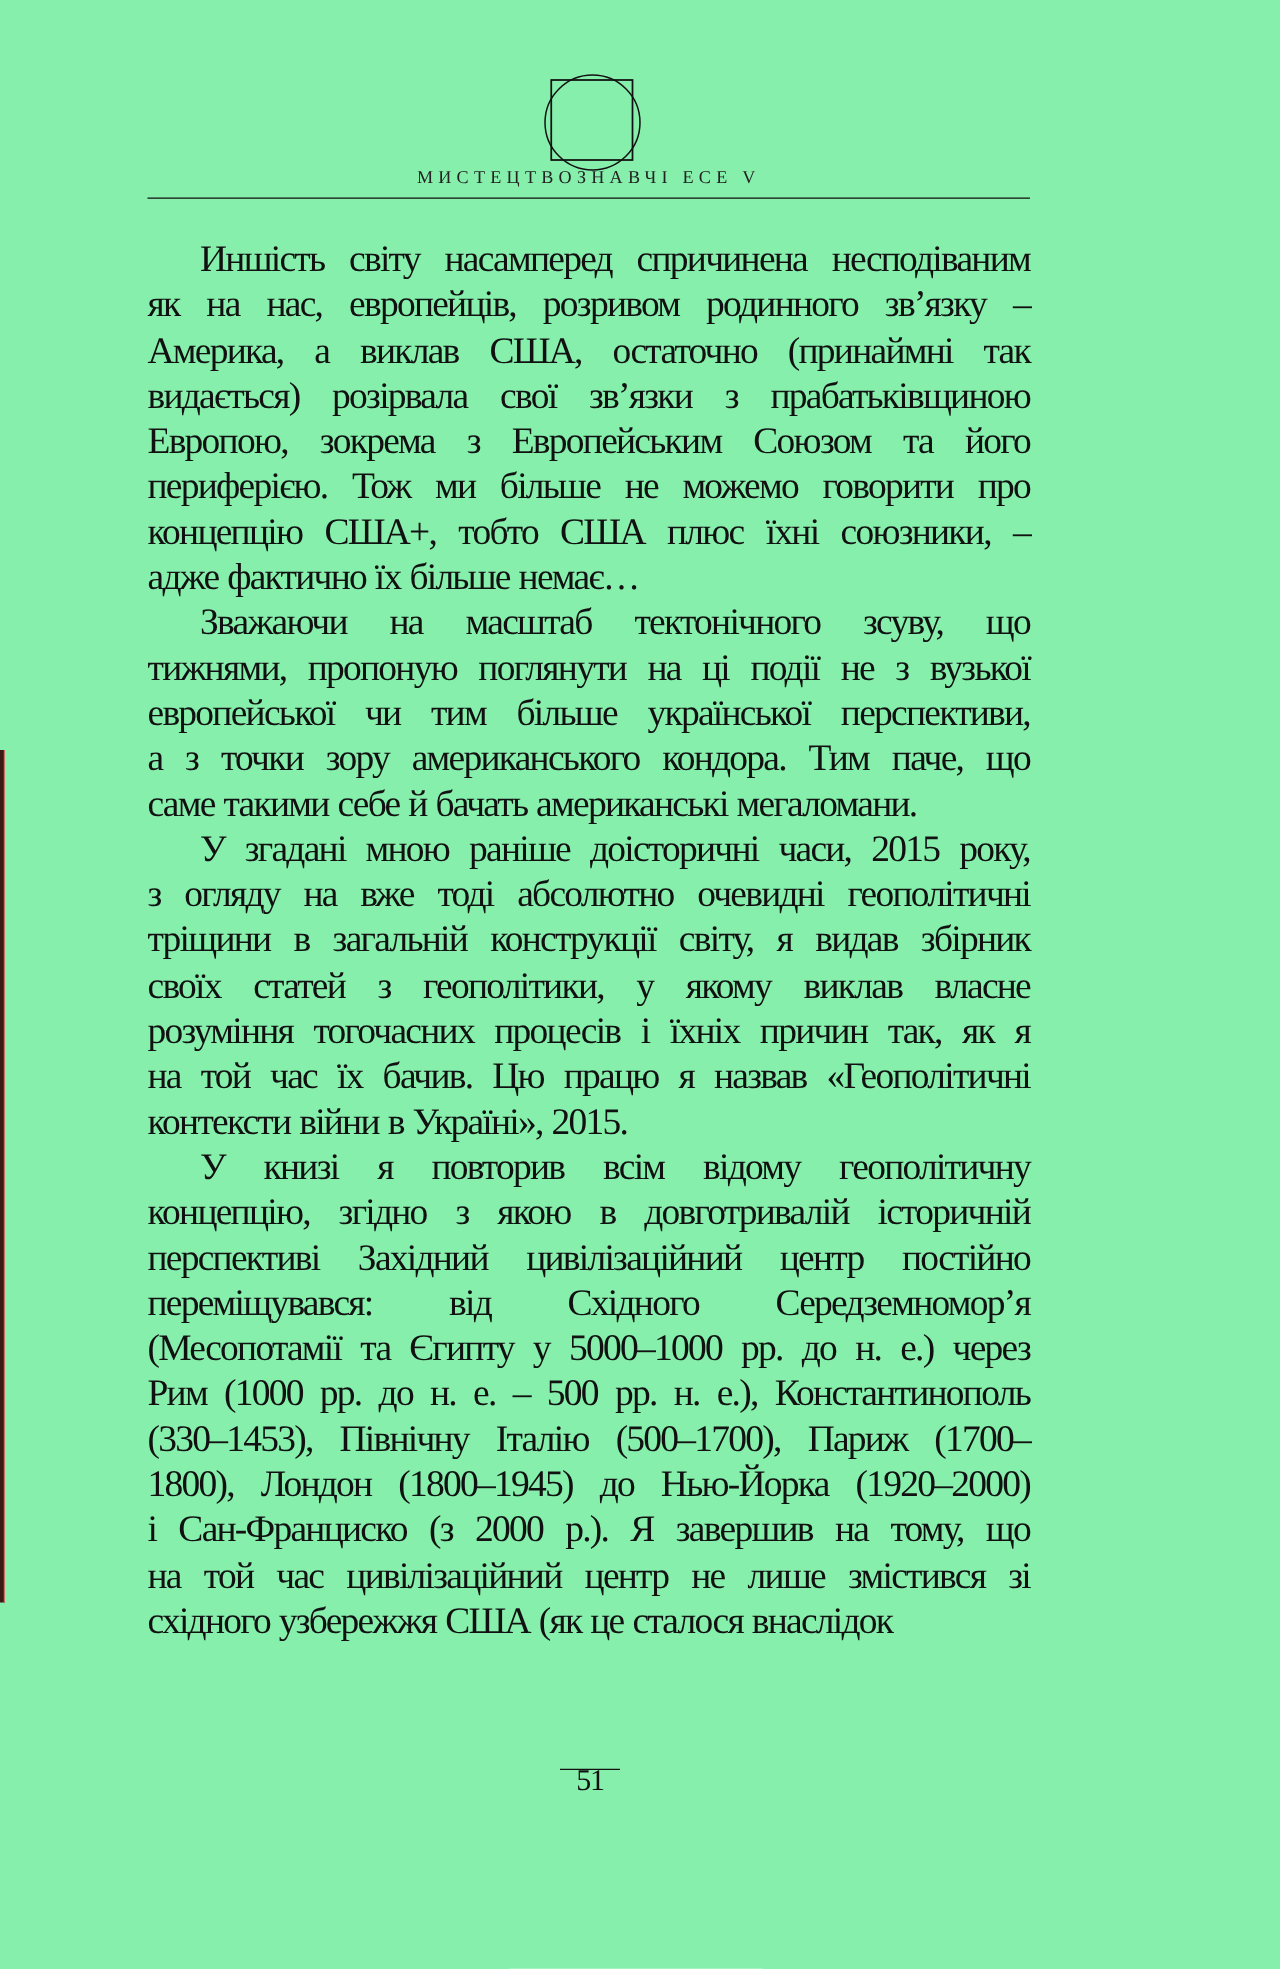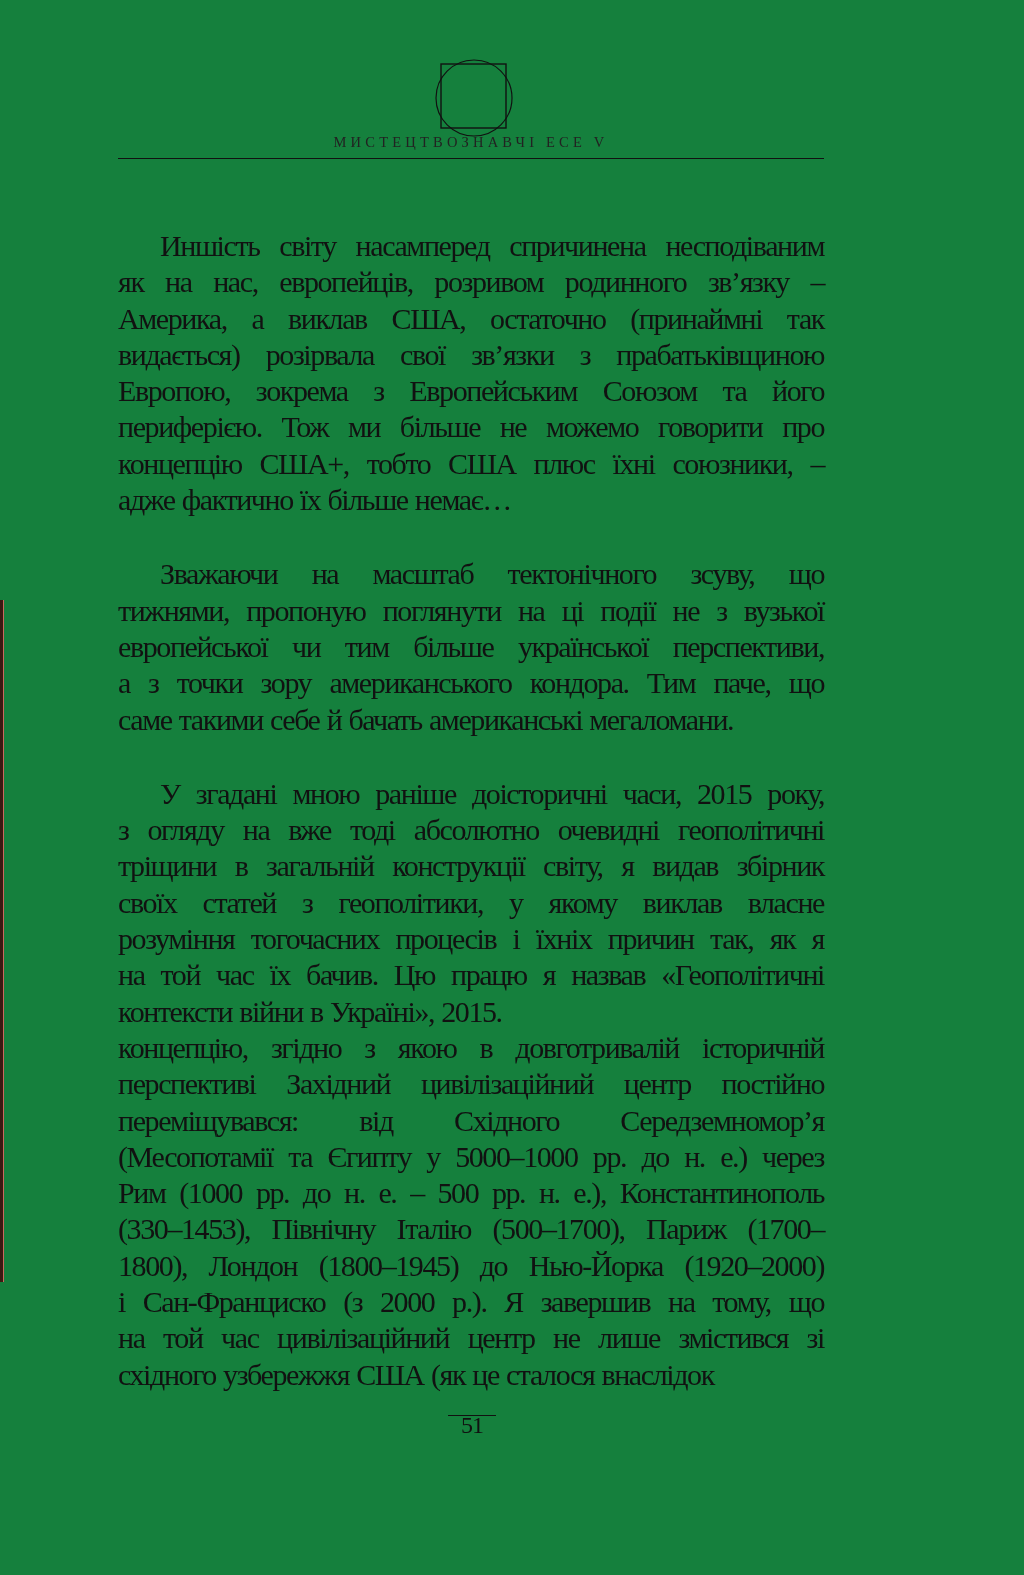--- a/index.html
+++ b/index.html
@@ -1,35 +1,35 @@
 <!DOCTYPE html>
 <html><head>
   <meta charset="utf-8">
   <style>
     html, body { margin: 0; padding: 0; background: #ffffff; }
     body { width: 1024px; height: 1575px; position: relative; overflow: hidden; font-family: "Liberation Serif", serif; color: #111; }
-    .page { position: absolute; left: 0; top: 0; width: 1024px; height: 1575px; background: #15803d; }
+    .page { position: absolute; left: 0; top: 0; width: 1024px; height: 1575px; background: #86efac; }
     .edge-band { position: absolute; left: 0; top: 600px; width: 3px; height: 682px; background: #3a1a12; border-right: 1px solid #c96a5e; }
     .logo { position: absolute; left: 432px; top: 56px; width: 84px; height: 84px; }
     .running-head { position: absolute; left: 118px; width: 706px; top: 134px; text-align: center; font-size: 14.5px; letter-spacing: 4.2px; color: #222; white-space: nowrap; }
     .head-rule { position: absolute; left: 118px; width: 706px; top: 158px; height: 0; border-top: 1.5px solid #111; }
     .body-text { position: absolute; left: 118px; width: 706px; top: 190px; }
     .line {
       height: 36.3px; line-height: 36.3px; font-size: 30px;
       text-align: justify; text-align-last: justify; white-space: nowrap;
       overflow: visible; display: block;
     }
     .line .inner {
       display: inline-block; width: 100%;
       text-align: justify; text-align-last: justify;
       white-space: normal;
       transform-origin: left center;
     }
     .line.last .inner { text-align-last: left; }
-    .line.indent { padding-left: 42px; margin-top: 38px; }
+    .line.indent { padding-left: 42px; }
     .cond { font-stretch: condensed; letter-spacing: -1.4px; word-spacing: 1px; }
     .page-num-rule { position: absolute; left: 448px; width: 48px; top: 1415px; border-top: 1.5px solid #111; }
     .page-num { position: absolute; left: 420px; width: 104px; top: 1412px; text-align: center; font-size: 24px; letter-spacing: -1px; }
   </style>
 </head>
 <body>
 
 <div class="page">
   <div class="edge-band"></div>
 
@@ -62,20 +62,21 @@
       <div>
         <div class="line indent"><span class="inner cond">У згадані мною раніше доісторичні часи, 2015 року,</span></div>
         <div class="line"><span class="inner cond">з огляду на вже тоді абсолютно очевидні геополітичні</span></div>
         <div class="line"><span class="inner cond">тріщини в загальній конструкції світу, я видав збірник</span></div>
         <div class="line"><span class="inner cond">своїх статей з геополітики, у якому виклав власне</span></div>
         <div class="line"><span class="inner cond">розуміння тогочасних процесів і їхніх причин так, як я</span></div>
         <div class="line"><span class="inner cond">на той час їх бачив. Цю працю я назвав «Геополітичні</span></div>
         <div class="line last"><span class="inner cond">контексти війни в Україні», 2015.</span></div>
       </div>
       <div>
+        <div class="line indent"><span class="inner cond">У книзі я повторив всім відому геополітичну</span></div>
         <div class="line"><span class="inner cond">концепцію, згідно з якою в довготривалій історичній</span></div>
         <div class="line"><span class="inner cond">перспективі Західний цивілізаційний центр постійно</span></div>
         <div class="line"><span class="inner cond">переміщувався: від Східного Середземномор’я</span></div>
         <div class="line"><span class="inner cond">(Месопотамії та Єгипту у 5000–1000 рр. до н. е.) через</span></div>
         <div class="line"><span class="inner cond">Рим (1000 рр. до н. е. – 500 рр. н. е.), Константинополь</span></div>
         <div class="line"><span class="inner cond">(330–1453), Північну Італію (500–1700), Париж (1700–</span></div>
         <div class="line"><span class="inner cond">1800), Лондон (1800–1945) до Нью-Йорка (1920–2000)</span></div>
         <div class="line"><span class="inner cond">і Сан-Франциско (з 2000 р.). Я завершив на тому, що</span></div>
         <div class="line"><span class="inner cond">на той час цивілізаційний центр не лише змістився зі</span></div>
         <div class="line last"><span class="inner cond">східного узбережжя США (як це сталося внаслідок</span></div>

